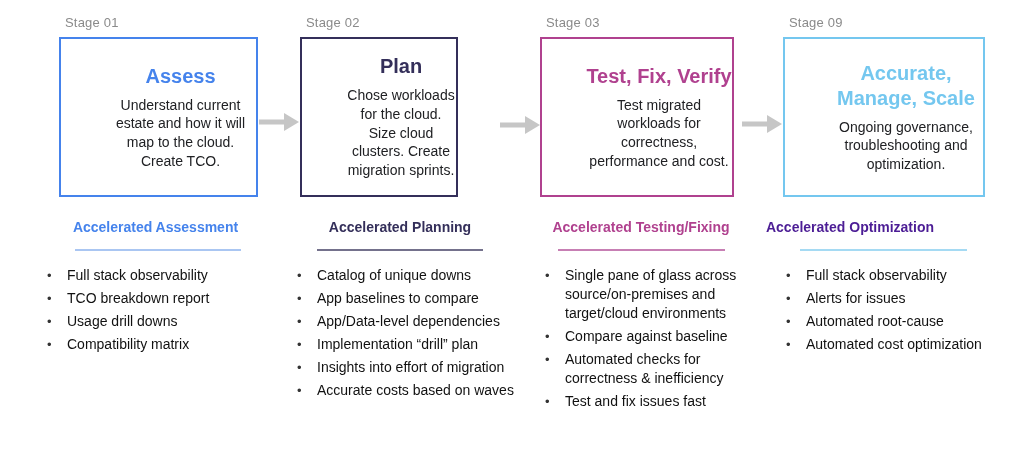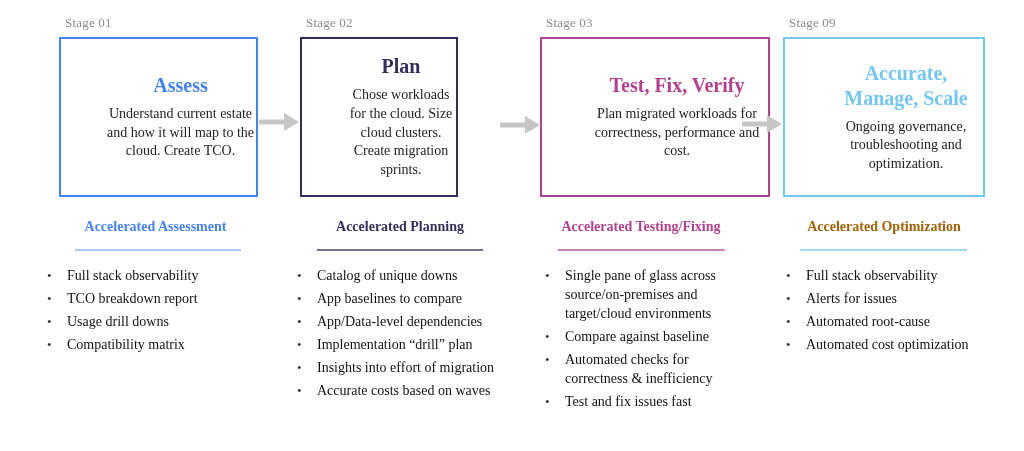--- a/index.html
+++ b/index.html
@@ -1,46 +1,46 @@
 <!DOCTYPE html>
 <html><head>
 <meta charset="utf-8">
 <style>
   html,body{margin:0;padding:0;background:#ffffff;}
   .canvas{
     position:relative;width:1024px;height:451px;background:#ffffff;
-    font-family:Liberation Serif, serif;overflow:hidden;
+    font-family:Liberation Sans, sans-serif;overflow:hidden;
   }
   
   .stage-label{position:absolute;top:15px;font-size:13px;color:#8a8a8a;letter-spacing:.2px;}
   .l1{left:65px}.l2{left:306px}.l3{left:546px}.l4{left:789px}
 
   
   .box{
     position:absolute;top:37px;height:160px;box-sizing:border-box;background:#ffffff;
     border:2px solid;display:flex;flex-direction:column;justify-content:center;
     align-items:center;text-align:center;padding-left:44px;
   }
   .b1{left:59px;width:199px;border-color:#4583ec}
   .b2{left:300px;width:158px;border-color:#342f5a}
-  .b3{left:540px;width:230px;border-color:#b0418f}
+  .b3{left:540px;width:194px;border-color:#b0418f}
   .b4{left:783px;width:202px;border-color:#74c7ef}
 
   .box-title{font-size:20px;font-weight:bold;line-height:1.25;margin-bottom:7px;}
   .t1{color:#4583ec}.t2{color:#342f5a}.t3{color:#b0418f}.t4{color:#74c7ef;max-width:160px}
 
   .box-desc{font-size:14px;line-height:1.33;color:#202124;}
   .d1{max-width:152px}.d2{max-width:182px}.d3{max-width:176px}.d4{max-width:158px}
 
   
   .accel{position:absolute;top:219px;font-size:14px;font-weight:bold;text-align:center;}
   .a1{left:56px;width:199px;color:#4583ec}
   .a2{left:300px;width:200px;color:#342f5a}
   .a3{left:540px;width:202px;color:#b0418f}
-  .a4{left:783px;width:202px;color:#a16207}
+  .a4{left:749px;width:202px;color:#4c1d95}
 
   .uline{position:absolute;top:249px;height:2px;}
   .u1{left:75px;width:166px;background:#aac6f2}
   .u2{left:317px;width:166px;background:#74718c}
   .u3{left:558px;width:167px;background:#c77fb4}
   .u4{left:800px;width:167px;background:#a5daf3}
 
   
   .bullets{position:absolute;top:266px;margin:0;padding:0;list-style:none;}
   .bl1{left:40px;width:232px}
@@ -106,21 +106,21 @@
   <div class="arrow ar2">
     <svg width="40" height="26" viewBox="0 0 40 26">
       <rect x="0" y="10.5" width="26" height="5" fill="#c6c6c6"></rect>
       <polygon points="25,4 40,13 25,22" fill="#c6c6c6"></polygon>
     </svg>
   </div>
 
   <div class="stage-label l3">Stage 03</div>
   <div class="box b3">
     <div class="box-title t3">Test, Fix, Verify</div>
-    <div class="box-desc d3">Plan migrated workloads for correctness, performance and cost.</div>
+    <div class="box-desc d3">Test migrated workloads for correctness, performance and cost.</div>
   </div>
   <div class="accel a3">Accelerated Testing/Fixing</div>
   <div class="uline u3"></div>
   <ul class="bullets bl3">
     <li>Single pane of glass across source/on-premises and target/cloud environments</li>
     <li>Compare against baseline</li>
     <li>Automated checks for correctness &amp; inefficiency</li>
     <li>Test and fix issues fast</li>
   </ul>
 

